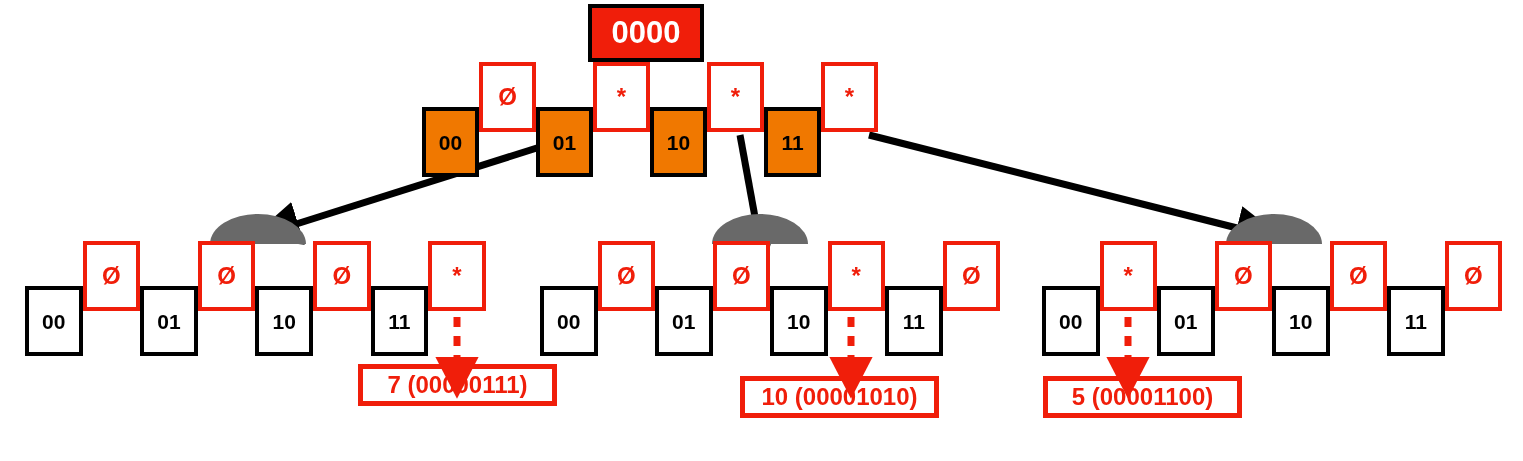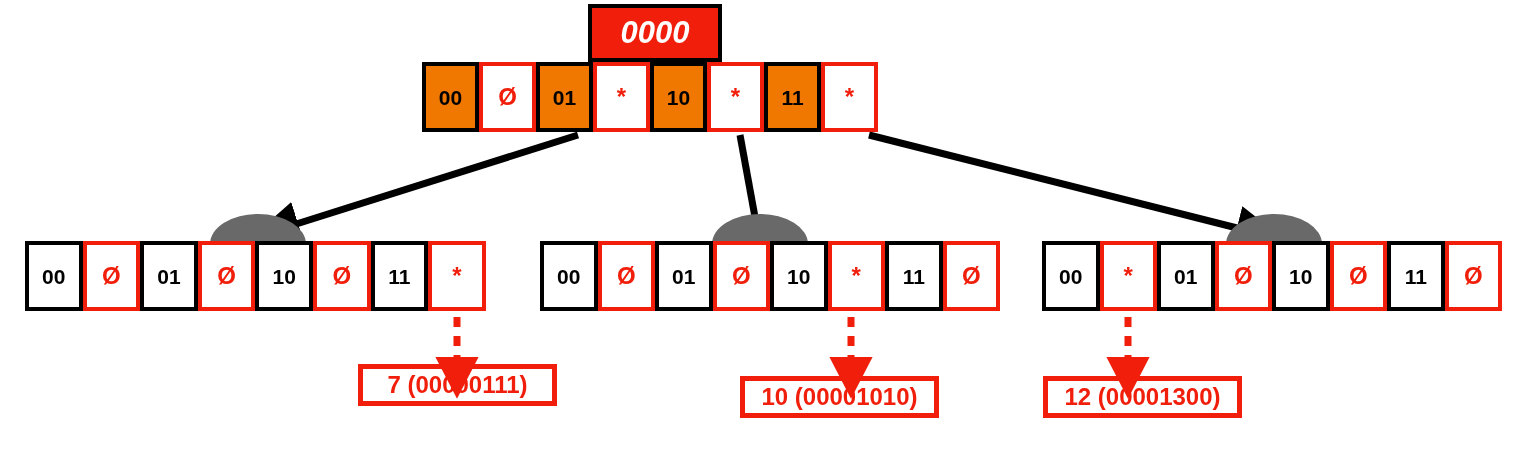--- a/index.html
+++ b/index.html
@@ -30,20 +30,21 @@
     align-items: center;
     justify-content: center;
     font-weight: bold;
     line-height: 1;
     background: #ffffff;
   }
   
   .cell.key {
     border: 4px solid #000000;
     color: #000000;
+    margin-top: 45px;
   }
   .cell.key.filled {
     background: #f07800;
   }
   
   .cell.ptr {
     border: 4px solid #f01e0a;
     color: #f01e0a;
   }
   .cell.ptr .glyph {
@@ -115,21 +116,21 @@
 
     <line x1="740" y1="135" x2="757" y2="228" stroke="#000000" stroke-width="7" marker-end="url(#blackArrow)"></line>
 
     <line x1="869" y1="135" x2="1245" y2="230" stroke="#000000" stroke-width="7" marker-end="url(#blackArrow)"></line>
   </svg>
 
   <div class="hub" style="left:210px; top:214px; width:96px; height:30px;"></div>
   <div class="hub" style="left:712px; top:214px; width:96px; height:30px;"></div>
   <div class="hub" style="left:1226px; top:214px; width:96px; height:30px;"></div>
 
-  <div class="root-label" style="left:588px; top:4px; width:134px; height:58px; font-size:31px;font-style:italic;">0000</div>
+  <div class="root-label" style="left:588px; top:4px; width:116px; height:58px; font-size:31px;">0000</div>
 
   <div class="node-row" style="left:422px; top:62px;">
     <div class="cell key filled" style="width:57px; height:70px; font-size:21px;">
       <span>00</span>
     </div>
     <div class="cell ptr" style="width:57px; height:70px; font-size:24px;">
       <span class="glyph">Ø</span>
     </div>
     <div class="cell key filled" style="width:57px; height:70px; font-size:21px;">
       <span>01</span>
@@ -238,15 +239,15 @@
         <path d="M0,0 L0,6.2 L6.0,3.1 z" fill="#f01e0a"></path>
       </marker>
     </defs>
     <line x1="457" y1="317" x2="457" y2="368" stroke="#f01e0a" stroke-width="7" stroke-dasharray="10,9" marker-end="url(#redArrow)"></line>
     <line x1="851" y1="317" x2="851" y2="368" stroke="#f01e0a" stroke-width="7" stroke-dasharray="10,9" marker-end="url(#redArrow)"></line>
     <line x1="1128" y1="317" x2="1128" y2="368" stroke="#f01e0a" stroke-width="7" stroke-dasharray="10,9" marker-end="url(#redArrow)"></line>
   </svg>
 
   <div class="leaf-box" style="left:358px; top:364px; width:199px; height:42px; font-size:24px;">7 (00000111)</div>
   <div class="leaf-box" style="left:740px; top:376px; width:199px; height:42px; font-size:24px;text-align:center;">10 (00001010)</div>
-  <div class="leaf-box" style="left:1043px; top:376px; width:199px; height:42px; font-size:24px;">12 (00001300)</div>
+  <div class="leaf-box" style="left:1043px; top:376px; width:199px; height:42px; font-size:24px;">5 (00001100)</div>
 
 </div>
 
 </body></html>

